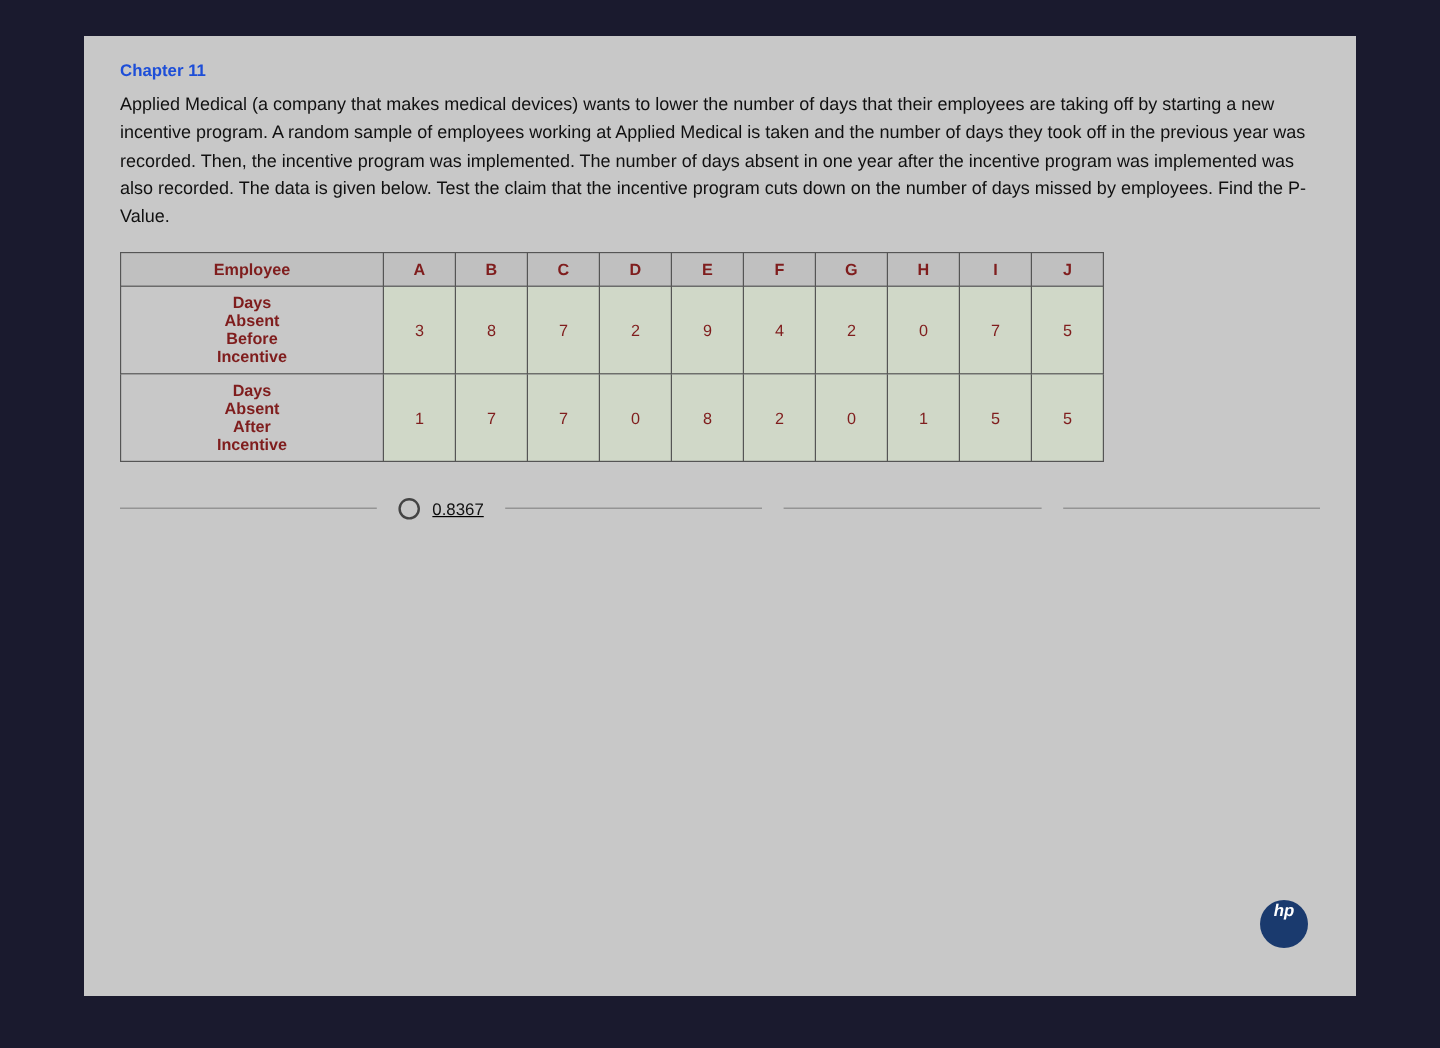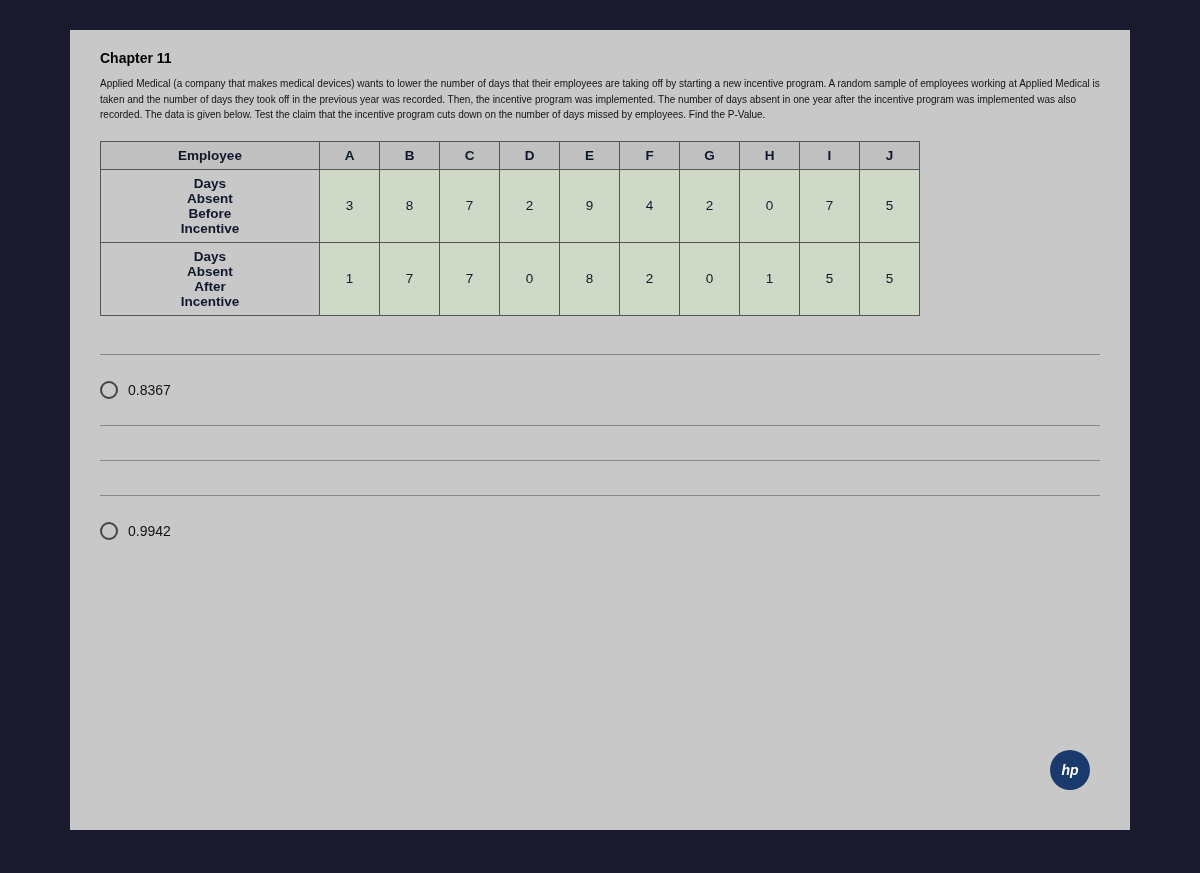--- a/index.html
+++ b/index.html
@@ -18,45 +18,45 @@
       background: #c8c8c8;
       width: 1060px;
       min-height: 800px;
       padding: 20px 30px 30px 30px;
       position: relative;
     }
 
     .chapter-title {
       font-size: 14px;
       font-weight: bold;
-      color: #000000;
+      color: #1d4ed8;
       margin-bottom: 10px;
     }
 
     .problem-text {
-      font-size: 10px;
+      font-size: 15px;
       color: #111;
       line-height: 1.55;
       margin-bottom: 18px;
     }
 
     
     .data-table {
       border-collapse: collapse;
       width: 100%;
       max-width: 820px;
       margin-bottom: 30px;
       background: #e0e0e0;
     }
 
     .data-table th, .data-table td {
       border: 1px solid #555;
       text-align: center;
       font-size: 13.5px;
-      color: #0f172a;
+      color: #7f1d1d;
       padding: 6px 10px;
     }
 
     .data-table th {
       background: #c0c0c0;
       font-weight: bold;
     }
 
     .row-label-cell {
       text-align: left;
@@ -69,23 +69,24 @@
     }
 
     .data-cell {
       background: #d0d8c8;
       width: 60px;
     }
 
     
     .options-section {
       display: flex;
-      flex-direction: column;
+      flex-direction: row;
       gap: 18px;
       margin-top: 10px;
+      text-decoration: underline;
     }
 
     .option-item {
       display: flex;
       align-items: center;
       gap: 10px;
       font-size: 14px;
       color: #111;
     }
 
@@ -109,21 +110,20 @@
     
     .hp-logo {
       position: absolute;
       bottom: 40px;
       right: 40px;
       width: 40px;
       height: 40px;
       border-radius: 50%;
       background: #1a3a6e;
       display: flex;
-      align-items: center;
       justify-content: center;
       color: #fff;
       font-size: 14px;
       font-style: italic;
       font-weight: bold;
     }
   </style>
 </head>
 <body>
 
@@ -185,24 +185,20 @@
     <div class="option-item">
       <span class="radio-circle"></span>
       <span>0.8367</span>
     </div>
 
     <div class="divider"></div>
 
     <div class="divider"></div>
 
     <div class="divider"></div>
-    <div class="option-item">
-      <span class="radio-circle"></span>
-      <span>0.9942</span>
-    </div>
 
   </div>
 
   <div class="hp-logo">
     <span>hp</span>
   </div>
 
 </div>
 
 </body></html>

